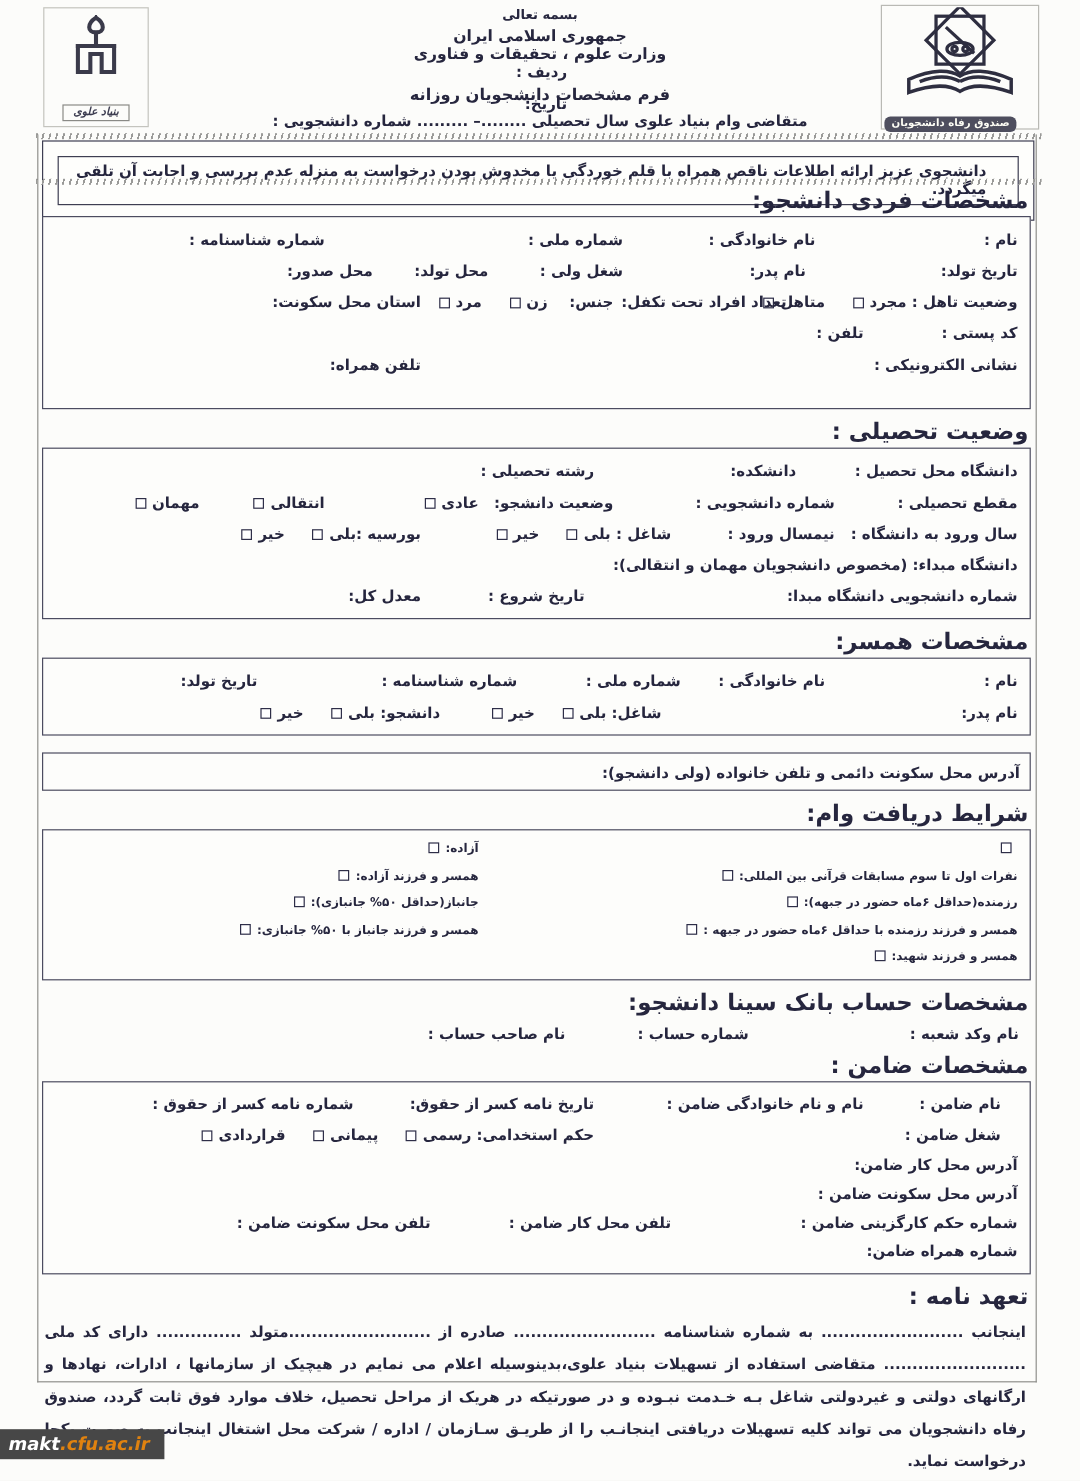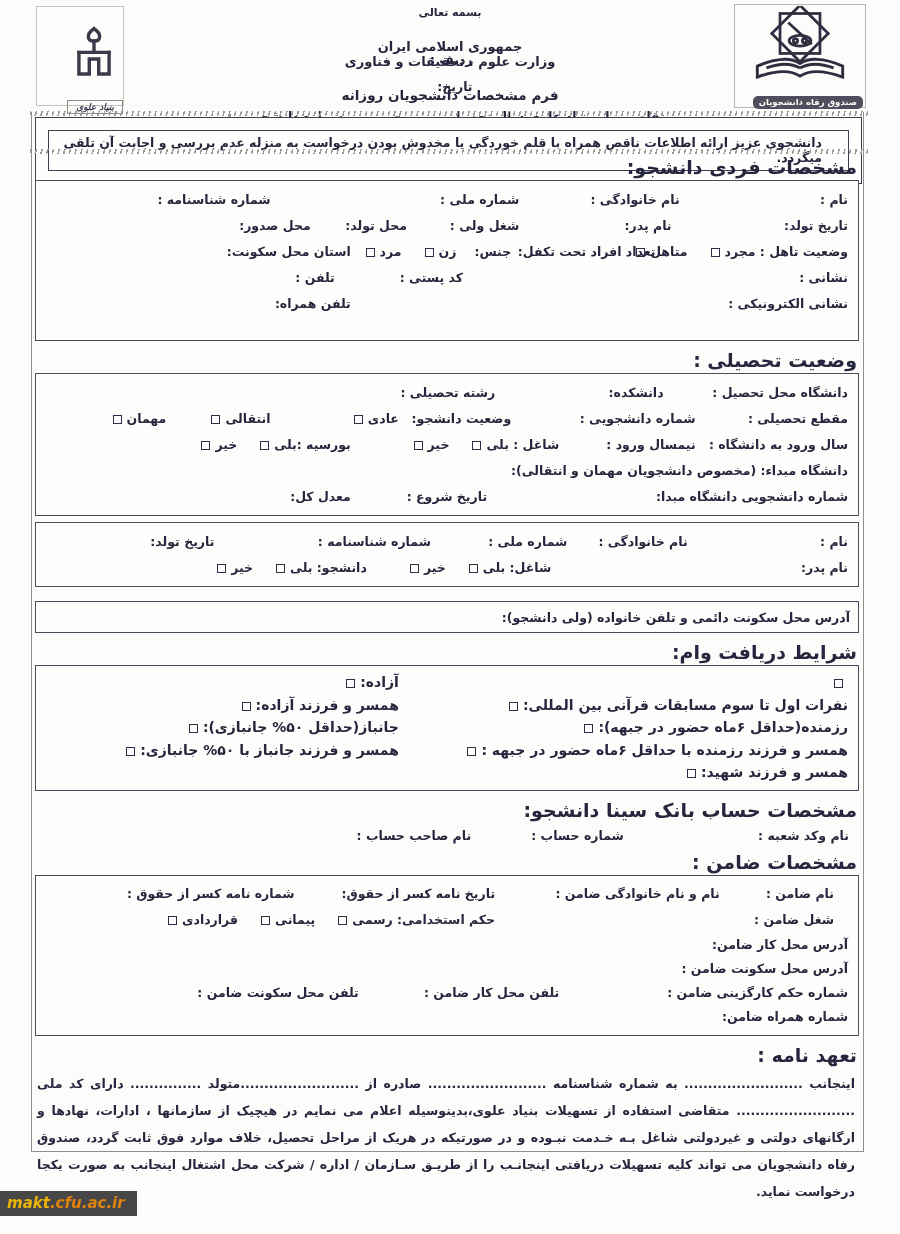--- a/index.html
+++ b/index.html
@@ -4,30 +4,30 @@
 <style>
   * { box-sizing: border-box; margin: 0; padding: 0; }
   html,body { width:900px; }
   body { background:#e8e8e6; font-family:"DejaVu Sans", sans-serif; }
   .page { position:relative; width:900px; height:1234px; background:#fcfcfa; color:#26263e; overflow:hidden; }
 
   
   .header { position:absolute; top:4px; left:30px; right:30px; height:106px; }
   .h-center { position:absolute; left:180px; right:180px; top:0; text-align:center; direction:rtl; }
   .h-center .l1 { font-size:11px; font-weight:bold; padding-top:2px; }
-  .h-center .l2 { font-size:13px; font-weight:bold; margin-top:20px; }
+  .h-center .l2 { font-size:13px; font-weight:bold; margin-top:4px; }
   .h-center .l3 { font-size:13px; font-weight:bold; margin-top:0; }
   .h-center .l4 { font-size:13.5px; font-weight:bold; margin-top:18px; }
   .h-center .l5 { font-size:12.5px; font-weight:bold; margin-top:6px; }
   .h-meta { position:absolute; left:400px; top:42px; direction:rtl; text-align:right; }
   .h-meta div { font-size:12.5px; font-weight:bold; line-height:27px; white-space:nowrap; }
-  .logo-right { position:absolute; right:4px; top:0; width:132px; height:104px; border:1px solid #b9b9b4; padding:1px 2px; text-align:right; }
+  .logo-right { position:absolute; right:4px; top:0; width:132px; height:104px; border:1px solid #b9b9b4; padding:1px 2px; text-align:left; }
   .logo-right svg { display:block; margin:0 auto; }
   .swf-caption { display:inline-block; background:#4e4e5e; color:#fdfdf5; font-size:8.5px; font-weight:bold; border-radius:5px; padding:1.5px 6px; direction:rtl; white-space:nowrap; }
-  .logo-left { position:absolute; left:6px; top:2px; width:88px; height:100px; border:1px solid #c4c4be; text-align:right; padding-top:18px; }
+  .logo-left { position:absolute; left:6px; top:2px; width:88px; height:100px; border:1px solid #c4c4be; text-align:center; padding-top:4px; }
   .alavi-caption { display:inline-block; border:1px solid #8a8a86; font-size:9px; font-style:italic; font-weight:bold; color:#3c3c50; padding:1px 8px; margin-top:1px; direction:rtl; white-space:nowrap; }
 
   
   .hatch { position:absolute; left:30px; right:32px; height:5px;
            background:repeating-linear-gradient(105deg,#9a9a98 0 1.5px,transparent 1.5px 5.5px); }
   .hatch.top { top:111px; }
   .hatch.bottom { top:149px; }
   .banner-outer { position:absolute; top:117px; left:35px; right:38px; border:1.3px solid #3e3e52; padding:12px; background:#fefefc; }
   .banner-inner { border:1px solid #3e3e52; padding:4px 26px 5px 8px; direction:rtl; text-align:right; font-size:12.5px; font-weight:bold; }
 
@@ -40,28 +40,28 @@
   .stitle { text-align:right; font-weight:bold; font-size:19px; padding:2px 4px 2px 0; white-space:nowrap; }
   .box { border:1.6px solid #4c4c60; margin:0 2px 6px 2px; padding:5px 10px 6px 10px; background:#fdfdfb; }
   .row { display:flex; direction:rtl; align-items:center; min-height:26px; }
   .cell { white-space:nowrap; font-weight:bold; font-size:12.5px; text-align:right; flex:0 0 auto; }
   .cell.fill { flex:1 1 auto; }
   .cb { display:inline-block; width:9px; height:9px; border:1.3px solid #2e2e48; margin:0 5px -1px 5px; background:#fff; }
   .gap { display:inline-block; width:18px; }
   .loan-cols { display:flex; direction:rtl; }
   .loan-col-r { flex:0 0 56%; }
   .loan-col-l { flex:0 0 44%; }
-  .loan-line { font-weight:bold; font-size:14px; text-align:right; line-height:22.5px; white-space:nowrap; }
+  .loan-line { font-weight:bold; font-size:10px; text-align:right; line-height:22.5px; white-space:nowrap; }
   .commit-p { font-weight:bold; font-size:12.5px; line-height:27px; text-align:justify; padding:2px 6px 0 4px; }
   .signature { font-weight:bold; font-size:13px; direction:rtl; text-align:left; padding-left:66px; margin-top:52px; }
 
   
   .watermark { position:absolute; left:0; bottom:18px; background:#474747; padding:3px 12px 4px 7px;
                font-size:15px; font-weight:bold; font-style:italic; direction:ltr; }
-  .watermark .p1 { color:#eab308;text-align:center; }
+  .watermark .p1 { color:#ffffff;text-align:center; }
   .watermark .p2 { color:#e0820f; }
 </style>
 </head>
 <body>
 
 <div class="page">
 
   <div class="header">
 
     <div class="logo-left">
@@ -134,21 +134,20 @@
         <span class="cell" style="width:12%">محل تولد:</span>
         <span class="cell fill">محل صدور:</span>
       </div>
       <div class="row">
         <span class="cell" style="width:24%"><span>وضعیت تاهل : مجرد</span><span class="cb"></span><span class="gap"></span><span>متاهل</span><span class="cb"></span></span>
         <span class="cell" style="width:18%">تعداد افراد تحت تکفل:</span>
         <span class="cell" style="width:20%"><span>جنس:</span><span class="gap"></span><span>زن</span><span class="cb"></span><span class="gap"></span><span>مرد</span><span class="cb"></span></span>
         <span class="cell fill">استان محل سکونت:</span>
       </div>
       <div class="row">
-        <span class="cell" style="width:48%">نشانی :</span>
         <span class="cell" style="width:16%">کد پستی :</span>
         <span class="cell fill">تلفن :</span>
       </div>
       <div class="row">
         <span class="cell" style="width:62%">نشانی الکترونیکی :</span>
         <span class="cell fill">تلفن همراه:</span>
       </div>
       <div style="height:18px"></div>
     </div>
 
@@ -176,20 +175,21 @@
       <div class="row">
         <span class="cell fill">دانشگاه مبداء: (مخصوص دانشجویان مهمان و انتقالی):</span>
       </div>
       <div class="row">
         <span class="cell" style="width:45%">شماره دانشجویی دانشگاه مبدا:</span>
         <span class="cell" style="width:17%">تاریخ شروع :</span>
         <span class="cell fill">معدل کل:</span>
       </div>
     </div>
 
+    <div class="stitle">مشخصات همسر:</div>
     <div class="box">
       <div class="row">
         <span class="cell" style="width:20%">نام :</span>
         <span class="cell" style="width:15%">نام خانوادگی :</span>
         <span class="cell" style="width:17%">شماره ملی :</span>
         <span class="cell" style="width:27%">شماره شناسنامه :</span>
         <span class="cell fill">تاریخ تولد:</span>
       </div>
       <div class="row">
         <span class="cell" style="width:37%">نام پدر:</span>

